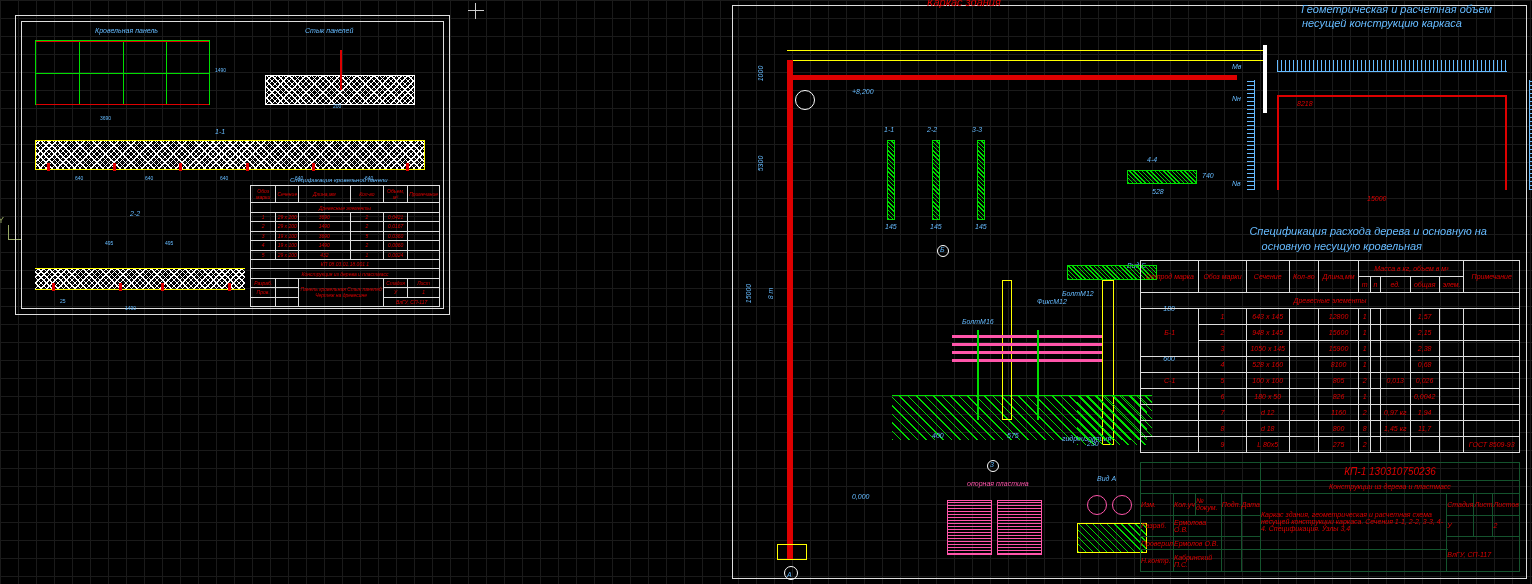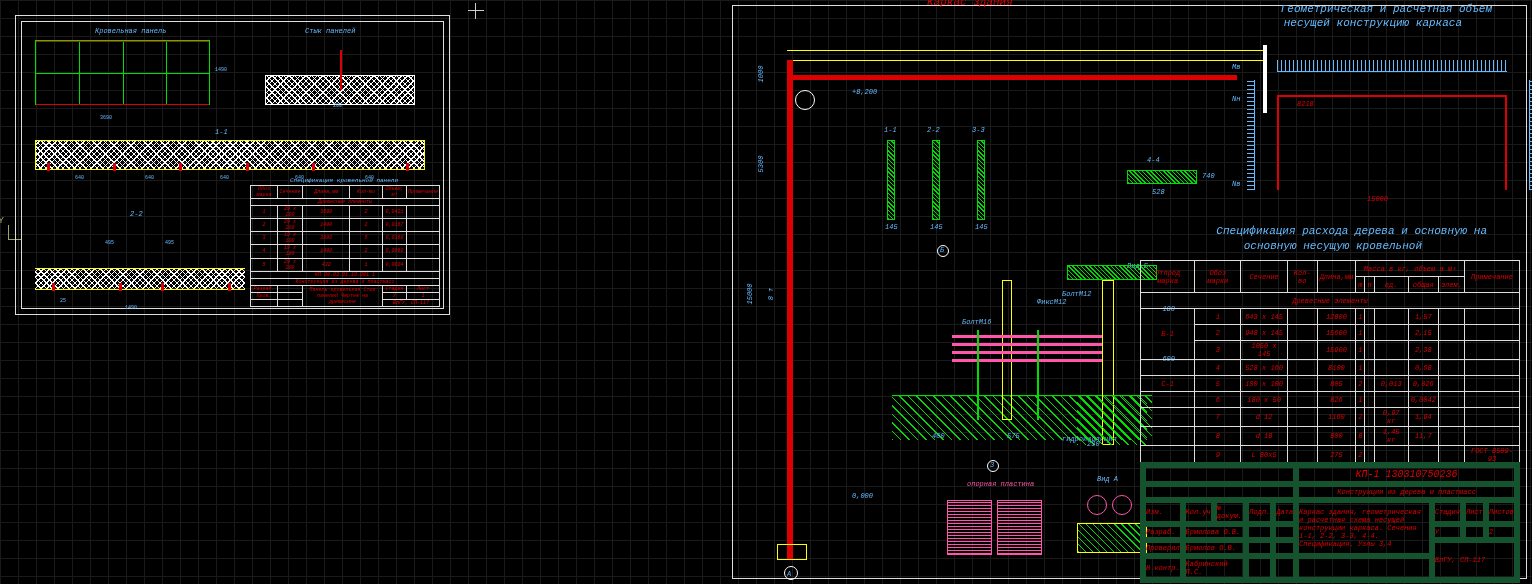--- a/index.html
+++ b/index.html
@@ -27,21 +27,21 @@
     height: 16px;
   }
   .cursor::before, .cursor::after {
     content: '';
     position: absolute;
     background: #ccc;
   }
   .cursor::before { left: 7px; top: 0; width: 1px; height: 16px; }
   .cursor::after  { top: 7px; left: 0; height: 1px; width: 16px; }
 
-  .sheet { position: absolute; font-family: Liberation Mono, monospace; }
+  .sheet { position: absolute; }
 
   
   .s1 { left: 15px; top: 15px; width: 435px; height: 300px; }
   .s1 .frame { position: absolute; inset: 0; border: 1px solid #ddd; }
   .s1 .inner { position: absolute; left: 6px; top: 6px; right: 6px; bottom: 6px; border: 1px solid #ddd; }
 
   .panel-green {
     position: absolute;
     left: 20px; top: 25px;
     width: 175px; height: 65px;
@@ -136,21 +136,21 @@
   .bigtitle { position:absolute; font-size:11px; color:#6bf; font-style:italic; white-space:nowrap; text-align:center;}
   .smbl { font-size:7px; color:#6bf; font-style:italic; position:absolute; white-space:nowrap;}
 
   .spec2 { position:absolute; right:12px; top:260px; width:380px;}
   .spec2 table{ width:100%; border-collapse:collapse;}
   .spec2 th,.spec2 td{ border:1px solid #ddd; font-size:7px; color:#d00; font-style:italic; text-align:center; padding:1px 2px; height:16px;}
   .spec2 th{ color:#d00; font-weight:normal;}
 
   .titleblk { position:absolute; right:12px; bottom:12px; width:380px; height:110px;}
   .titleblk table{width:100%; height:100%; border-collapse:collapse;}
-  .titleblk td{border:6px solid #14532d; font-size:7px; color:#d00; font-style:italic; padding:1px 0;}
+  .titleblk td{border:1px solid #14532d; font-size:7px; color:#d00; font-style:italic; padding:1px 0;}
   .titleblk .big{font-size:10px; text-align:center;}
 
   .ucs { position:absolute; left:0; top:225px; width:18px; height:18px;}
   .ucs .xy{position:absolute; font-size:9px; color:#9a6;}
   .ucs::before{content:'';position:absolute;left:8px;top:0;width:1px;height:14px;background:#9a6;}
   .ucs::after {content:'';position:absolute;left:8px;top:14px;width:14px;height:1px;background:#9a6;}
 </style>
 </head>
 <body>
 <div class="grid-bg"></div>
@@ -403,21 +403,21 @@
     <div class="side sideR"></div>
     <div class="smbl" style="left:-35px;top:28px">Mв</div>
     <div class="smbl" style="left:-35px;top:60px">Nн</div>
     <div class="smbl" style="left:-35px;top:145px">Nв</div>
 
     <div class="smbl" style="left:30px;top:65px;color:#d00">8218</div>
     <div class="smbl" style="left:100px;top:160px;color:#d00">15000</div>
   </div>
 
   <div class="bigtitle" style="right:45px;top:225px">Спецификация расхода дерева и основную на</div>
-  <div class="bigtitle" style="right:110px;top:240px">основную несущую кровельной</div>
+  <div class="bigtitle" style="right:110px;top:240px">основную несущую кровельная</div>
   <div class="spec2">
     <table>
       <tbody>
           <tr>
         <th rowspan="2">Отпрод марка</th>
         <th rowspan="2">Обоз марки</th>
         <th rowspan="2">Сечение</th>
         <th rowspan="2">Кол-во</th>
         <th rowspan="2">Длина,мм</th>
         <th colspan="5">Масса в кг, объем в м³</th>

